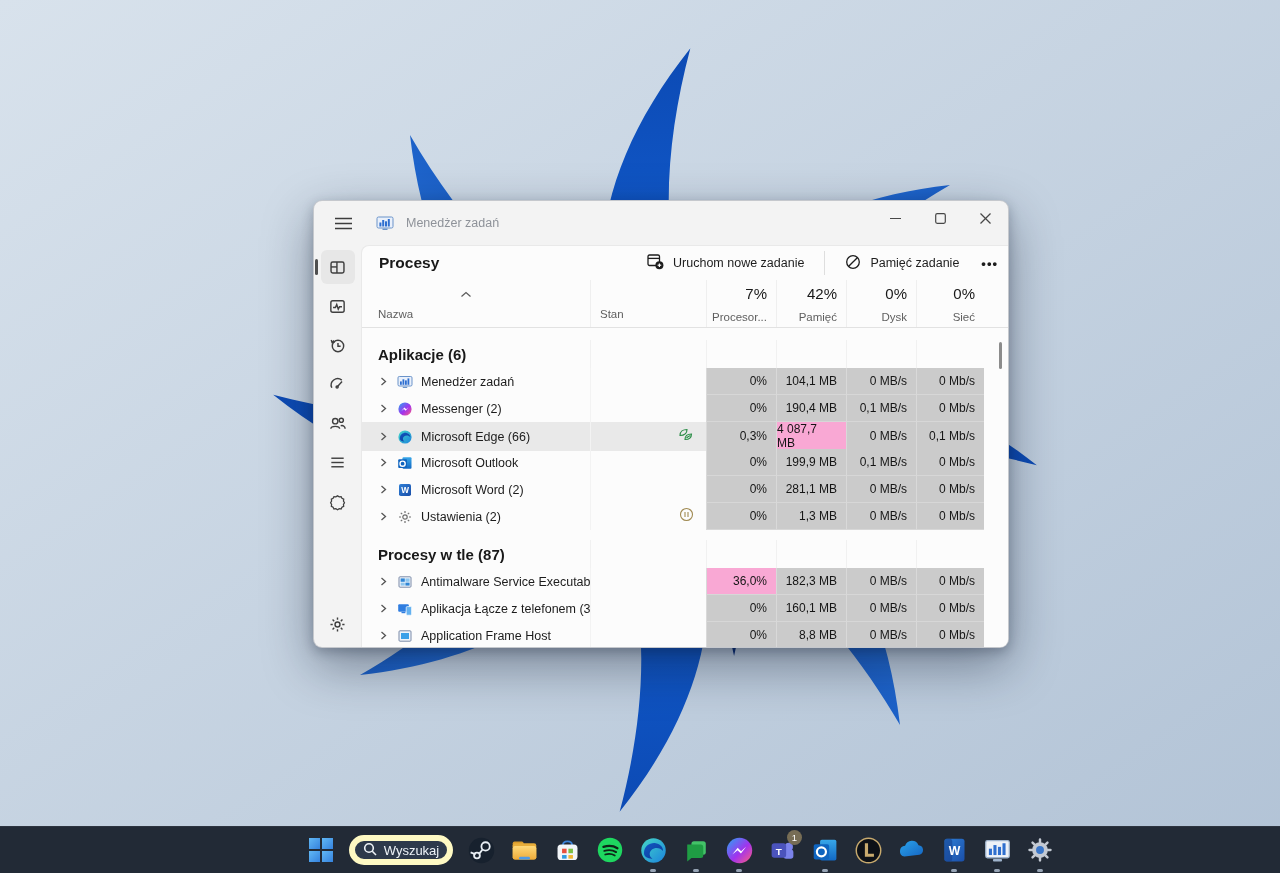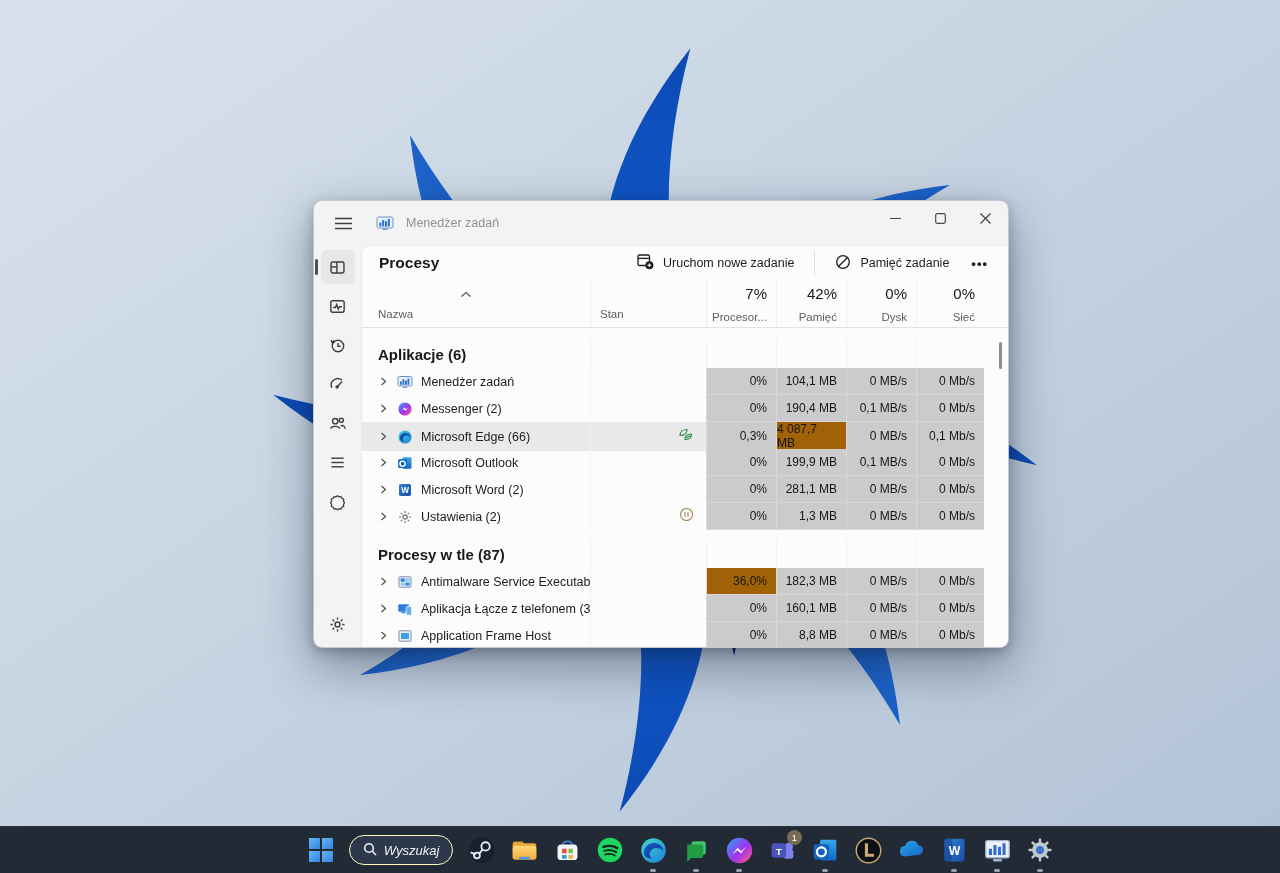--- a/index.html
+++ b/index.html
@@ -23,21 +23,21 @@
   .wc-btn { width:45px; height:34px; display:flex; align-items:center; justify-content:center; color:#474747; }
 
   .win-body { display:flex; height:404px; }
   .rail { width:47px; display:flex; flex-direction:column; align-items:center; padding-top:5px; gap:5px; }
   .rail-item { width:34px; height:34px; border-radius:6px; display:flex; align-items:center; justify-content:center; position:relative; }
   .rail-item.sel { background:#e7e7e7; }
   .rail-item.sel::before { content:""; position:absolute; left:-6px; top:9px; width:3px; height:16px; border-radius:2px; background:#4f4f4f; }
   .rail-item.settings { margin-top:auto; margin-bottom:8px; }
 
   .content { flex:1; background:#fcfcfc; border-top-left-radius:8px; border-left:1px solid #e9e9e9; border-top:1px solid #e9e9e9; display:flex; flex-direction:column; position:relative; }
-  .toolbar { height:46px; display:flex; align-items:center; padding:0 10px 0 17px; }
+  .toolbar { height:46px; display:flex; align-items:center; padding:0 0 0 17px; }
   .page-title { font-size:15.5px; font-weight:700; color:#191919; }
   .toolbar-right { margin-left:auto; display:flex; align-items:center; }
   .tb-btn { display:flex; align-items:center; gap:9px; font-size:12.5px; color:#1d1d1d; padding:7px 12px; border-radius:4px; background:transparent; border:none; }
   .tb-sep { width:1px; height:24px; background:#dedede; margin:0 8px; }
   .more-btn { font-size:13px; font-weight:700; color:#1d1d1d; letter-spacing:1px; padding:4px 10px; border-radius:4px; background:transparent; border:none; }
 
   .table { position:relative; flex:1; }
   .grid6 { display:grid; grid-template-columns:228px 116px 70px 70px 70px 68px; }
   .thead { height:48px; border-bottom:1px solid #e2e2e2; }
   .th { border-left:1px solid #efefef; position:relative; }
@@ -52,34 +52,34 @@
   .spacer-a { height:12px; } .spacer-b { height:10px; }
   .section-row { height:28px; }
   .sec-label { display:flex; align-items:center; padding-left:16px; font-size:15px; font-weight:700; color:#191919; }
   .sec-cell { border-left:1px solid #f1f1f1; }
 
   .trow { height:27px; }
   .cell-name { display:flex; align-items:center; gap:8px; padding-left:17px; font-size:12.5px; color:#1c1c1c; white-space:nowrap; overflow:hidden; }
   .cell-stan { display:flex; align-items:center; justify-content:flex-end; padding-right:12px; border-left:1px solid #f3f3f3; }
   .cell-num { background:#cbcbcb; border-left:1px solid #d9d9d9; border-bottom:1px solid #d7d7d7;
     display:flex; align-items:center; justify-content:flex-end; padding-right:9px; font-size:12px; color:#151515; }
-  .cell-num.hot { background:#a16207; }
+  .cell-num.hot { background:#f9a8d4; }
   .trow.selected .cell-name, .trow.selected .cell-stan { background:#e9e9e9; }
   .picon { width:16px; height:16px; flex:0 0 16px; display:flex; }
   .chev { display:flex; width:10px; flex:0 0 10px; }
 
   .scroll-thumb { position:absolute; right:6px; top:62px; width:3px; height:27px; border-radius:2px; background:#8c8c8c; }
 
   
   .taskbar { position:absolute; left:0; bottom:0; width:1280px; height:47px; background:#222a36; border-top:1px solid rgba(255,255,255,.05); }
   .tb-icons { position:absolute; left:306px; top:0; height:100%; display:flex; align-items:center; gap:13px; }
   .tb-item { width:30px; height:30px; border-radius:5px; display:flex; align-items:center; justify-content:center; position:relative; }
   .tb-item .dot { position:absolute; bottom:-7px; left:50%; transform:translateX(-50%); width:6px; height:3px; border-radius:2px; background:#96a3b4; }
-  .search-pill { width:104px; height:30px; border-radius:15px; background:#2d394b; border:1px solid #fef9c3;
-    display:flex; align-items:center; justify-content:center; gap:7px; color:#eef3f8; font-size:13px;font-style:italic; }
+  .search-pill { width:104px; height:30px; border-radius:15px; background:#2d394b; border:6px solid #fef9c3;
+    display:flex; align-items:center; justify-content:center; gap:7px; color:#eef3f8; font-size:13px; }
   .badge { position:absolute; top:-5px; right:-5px; width:15px; height:15px; border-radius:50%; background:#776d55;
     color:#fff; font-size:9.5px; display:flex; align-items:center; justify-content:center; }
 </style>
 </head>
 <body>
 
 <svg width="0" height="0" style="position:absolute">
   <defs>
     <linearGradient id="startg" x1="0" y1="0" x2="1" y2="1">
         <stop offset="0" stop-color="#61b8f5"></stop>

